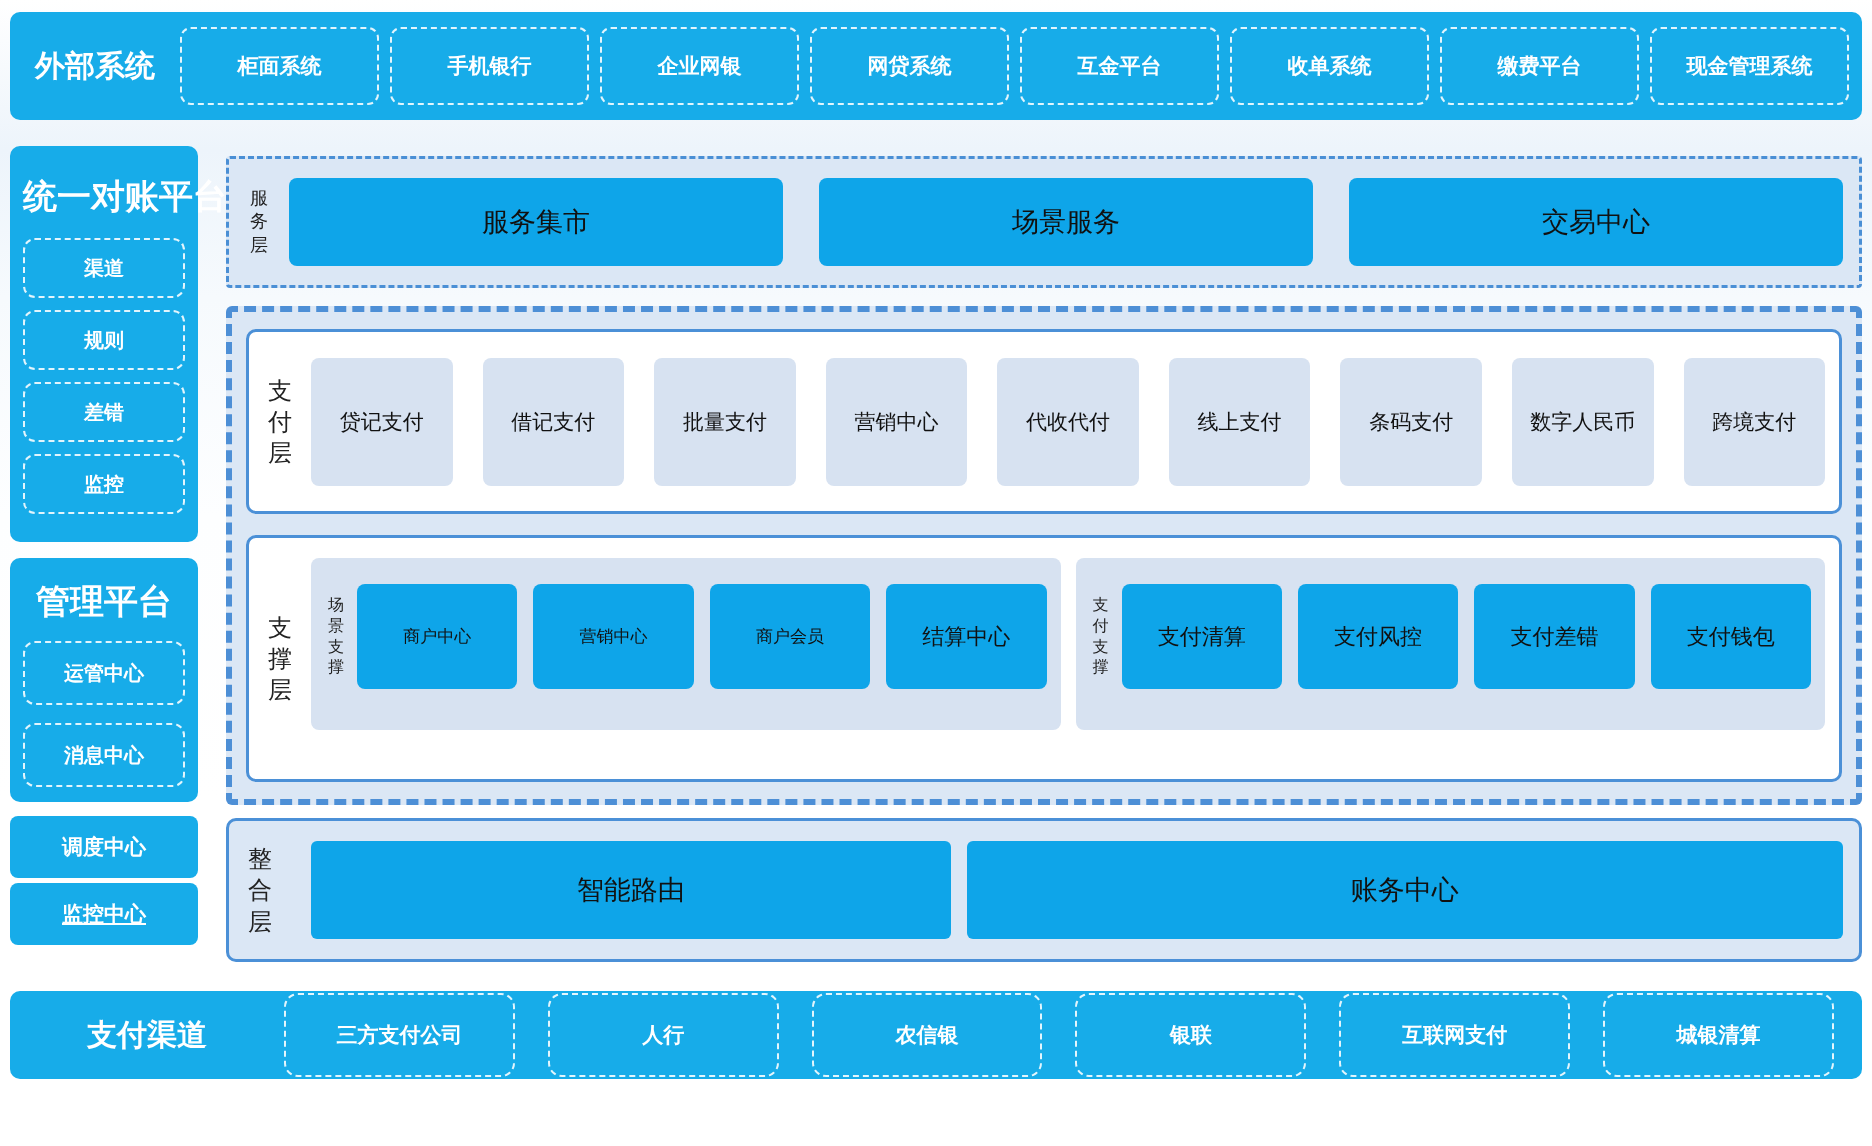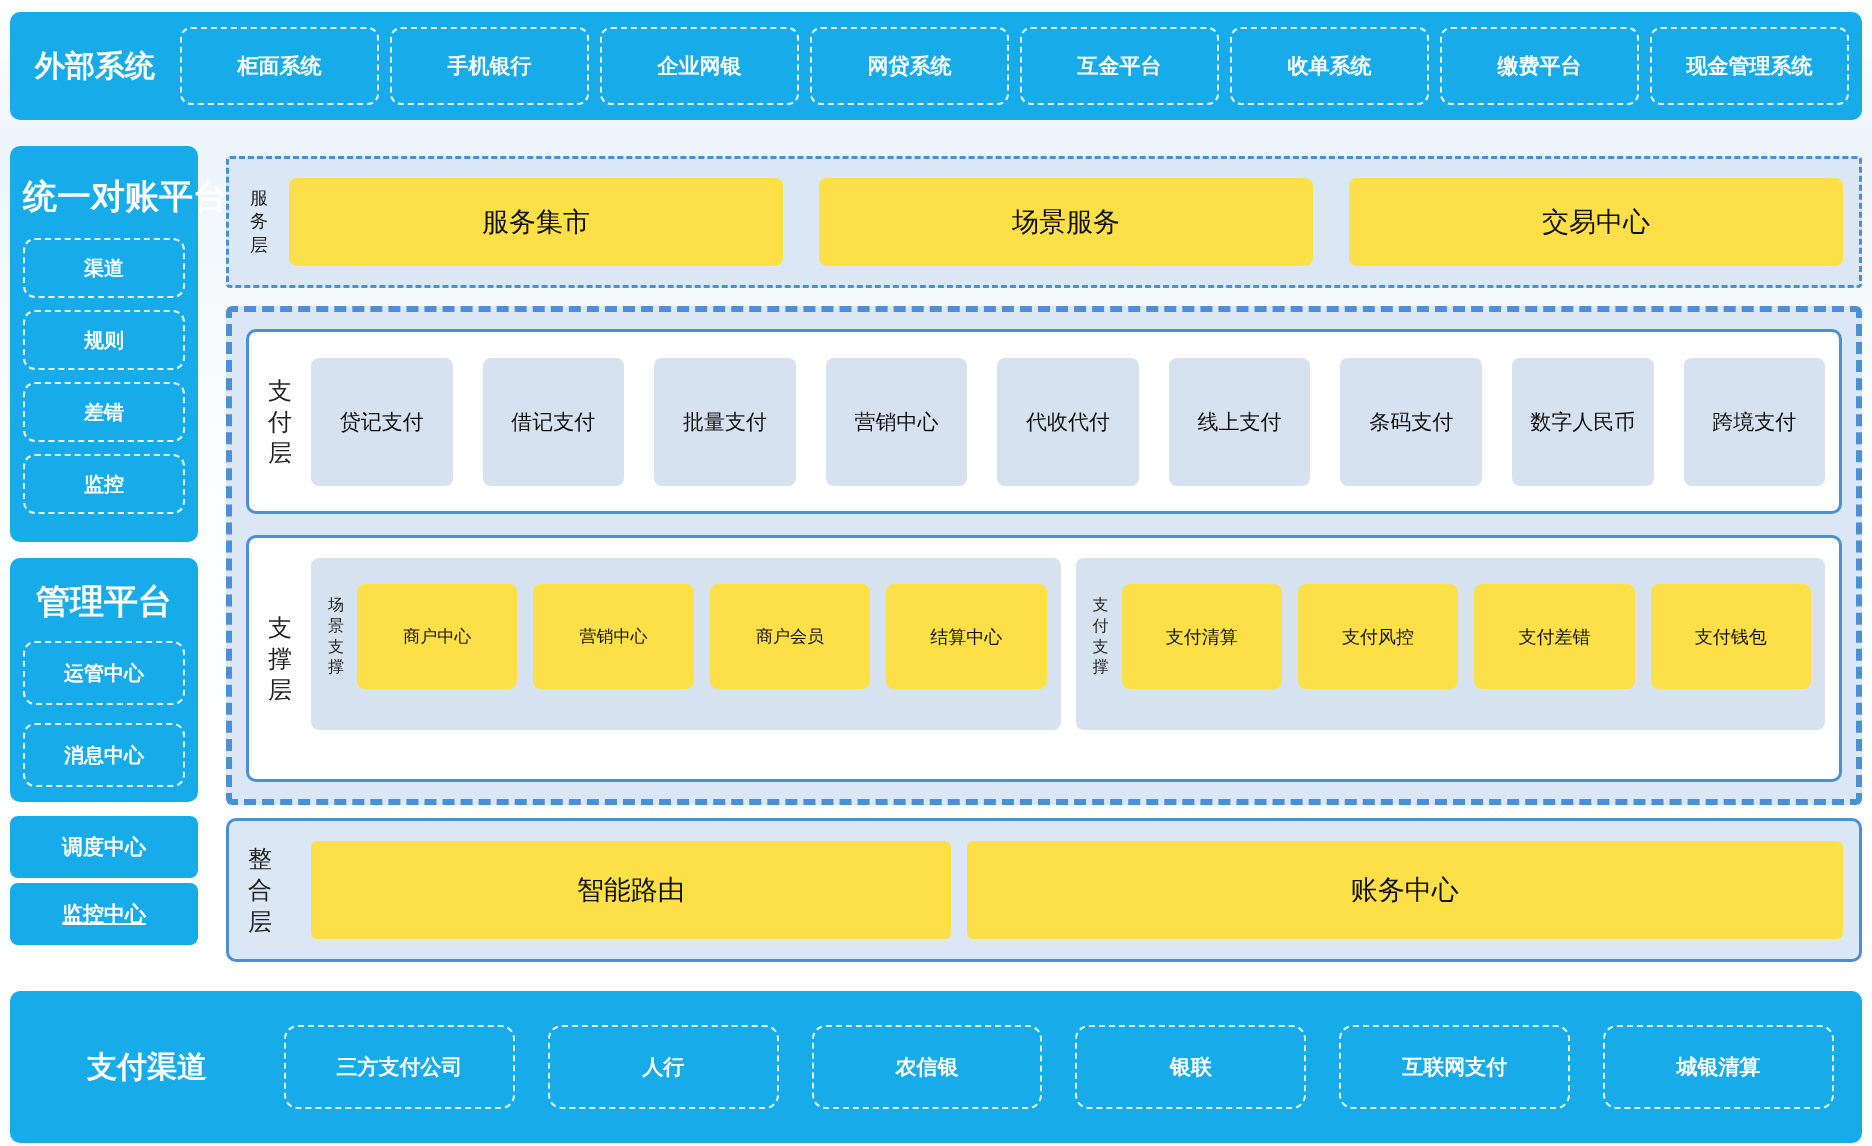--- a/index.html
+++ b/index.html
@@ -21,21 +21,21 @@
     overflow: hidden;
   }
 
   
   .blue-bar {
     background: var(--brand);
     border-radius: 10px;
     display: flex; align-items: center;
   }
   .header-bar { height: 108px; }
-  .footer-bar { height: 152px; margin-top: 29px; }
+  .footer-bar { height: 88px; margin-top: 29px; }
   .bar-label {
     color: #fff; font-weight: 700; font-size: 30px;
     text-align: center; flex: 0 0 auto; white-space: nowrap;
   }
   .header-bar .bar-label { width: 170px; }
   .footer-bar .bar-label { width: 274px; }
   .bar-items { flex: 1; display: flex; }
   .header-bar .bar-items { gap: 11px; margin-right: 13px; height: 78px; font-family: Liberation Mono, monospace; }
   .footer-bar .bar-items { gap: 33px; margin-right: 28px; height: 84px; }
   .dash-box {
@@ -92,21 +92,21 @@
     margin-top: 36px; height: 132px;
     background: var(--panel);
     border: 3px dashed #4A8FD5;
     border-radius: 4px;
     display: flex; align-items: center;
     padding-right: 16px;
   }
   .service-layer .v-label { width: 60px; font-size: 18px; }
   .service-items { flex: 1; display: flex; gap: 36px; height: 88px; }
   .white-box {
-    background: #fde047; border-radius: 8px;
+    background: #0ea5e9; border-radius: 8px;
     display: flex; align-items: center; justify-content: center;
     color: #111; white-space: nowrap;
   }
   .service-items .white-box { flex: 1; font-size: 27px; }
 
   
   .core-container {
     margin-top: 18px;
     background: var(--panel);
     border: 6px dashed #4D8FD6;
@@ -133,21 +133,21 @@
   .support-panel .v-label { width: 62px; font-size: 24px; }
   .groups { flex: 1; display: flex; gap: 15px; padding-top: 8px; }
   .group {
     flex: 1; height: 172px;
     background: var(--node); border-radius: 8px;
     display: flex; align-items: flex-start;
     padding: 26px 14px 0 4px;
   }
   .group .v-label { width: 42px; font-size: 16px; height: 105px; }
   .group-items { flex: 1; display: flex; gap: 16px; }
-  .group-items .white-box { flex: 1; height: 105px; font-size: 18px; }
+  .group-items .white-box { flex: 1; height: 105px; font-size: 22px; }
   .scene-group .group-items .white-box:nth-of-type(-n+3) { font-size: 17px; }
 
   
   .integration-panel {
     margin-top: 13px; height: 144px;
     background: var(--panel);
     border: 3px solid var(--bord);
     border-radius: 10px;
     display: flex; align-items: center;
     padding-right: 16px;

